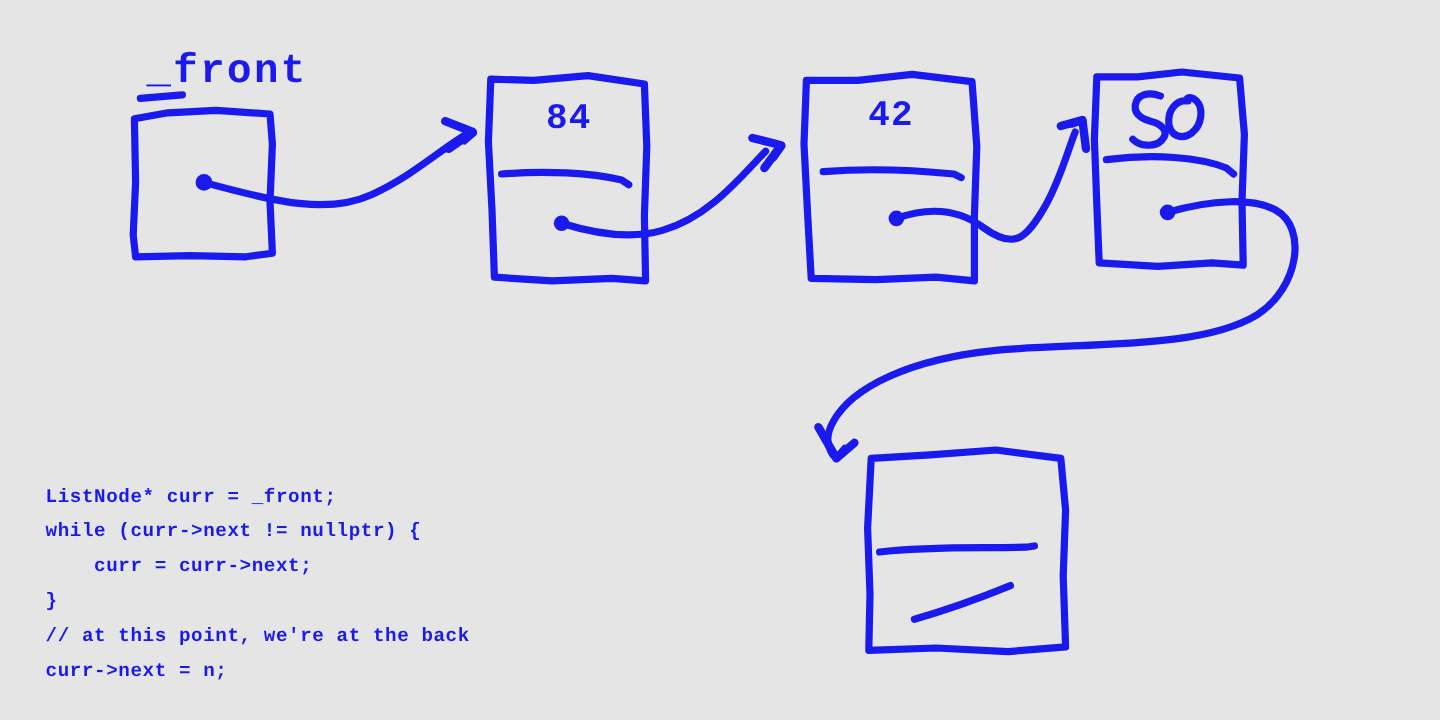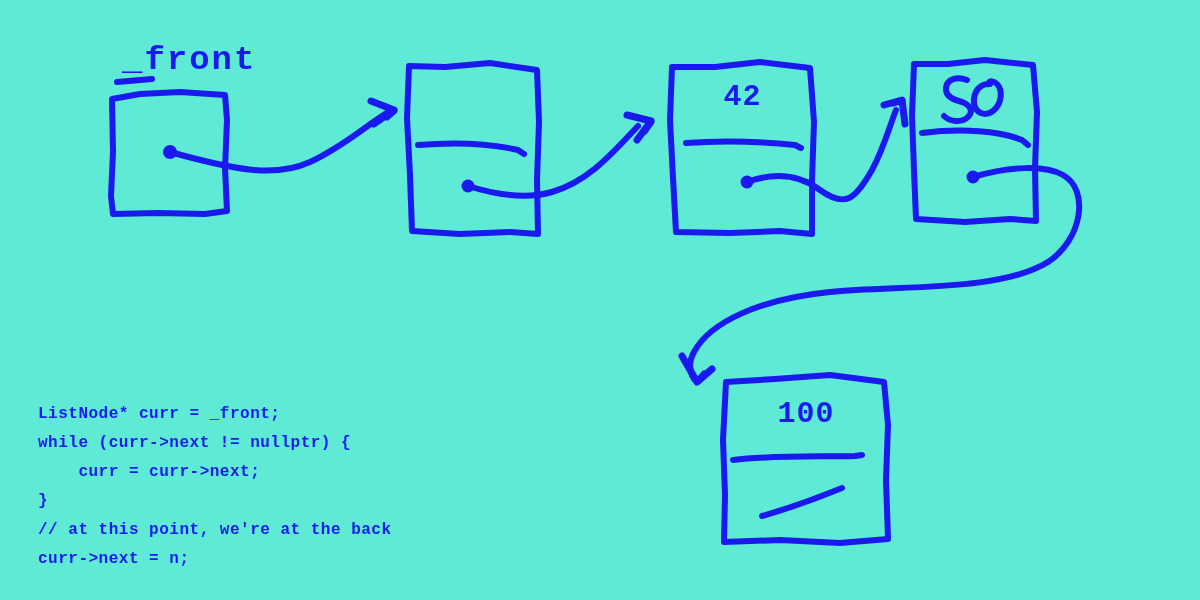--- a/index.html
+++ b/index.html
@@ -10,21 +10,21 @@
     width: 1200px;
     height: 600px;
     background: #ffffcc;
     font-family: "Liberation Mono", "DejaVu Sans Mono", monospace;
     overflow: hidden;
   }
   #canvas {
     position: relative;
     width: 1200px;
     height: 600px;
-    background: #5eead4;
+    background: #e5e5e5;
   }
   #sketch {
     position: absolute;
     left: 0;
     top: 0;
     width: 1200px;
     height: 600px;
   }
   .lbl {
     position: absolute;
@@ -146,24 +146,24 @@
                  L830 375 L775 379 L726 382 Z"></path>
       </g>
       <path d="M733 460 C 775 455, 820 457, 855 456 L862 455"></path>
       <path d="M762 516 C 790 508, 820 497, 842 488" stroke-width="6"></path>
 
     </g>
   </svg>
 
   <div class="lbl" id="front-label">_front</div>
 
+  <div class="lbl node-val" style="left:408px; top:83px; width:132px;">84</div>
 
   <div class="lbl node-val" style="left:670px; top:80px; width:145px;">42</div>
 
-  <div class="lbl node-val" style="left:722px; top:397px; width:168px;">100</div>
 
   <div id="code-block">ListNode* curr = _front;
 while (curr-&gt;next != nullptr) {
     curr = curr-&gt;next;
 }
 // at this point, we're at the back
 curr-&gt;next = n;</div>
 
 </div>
 

